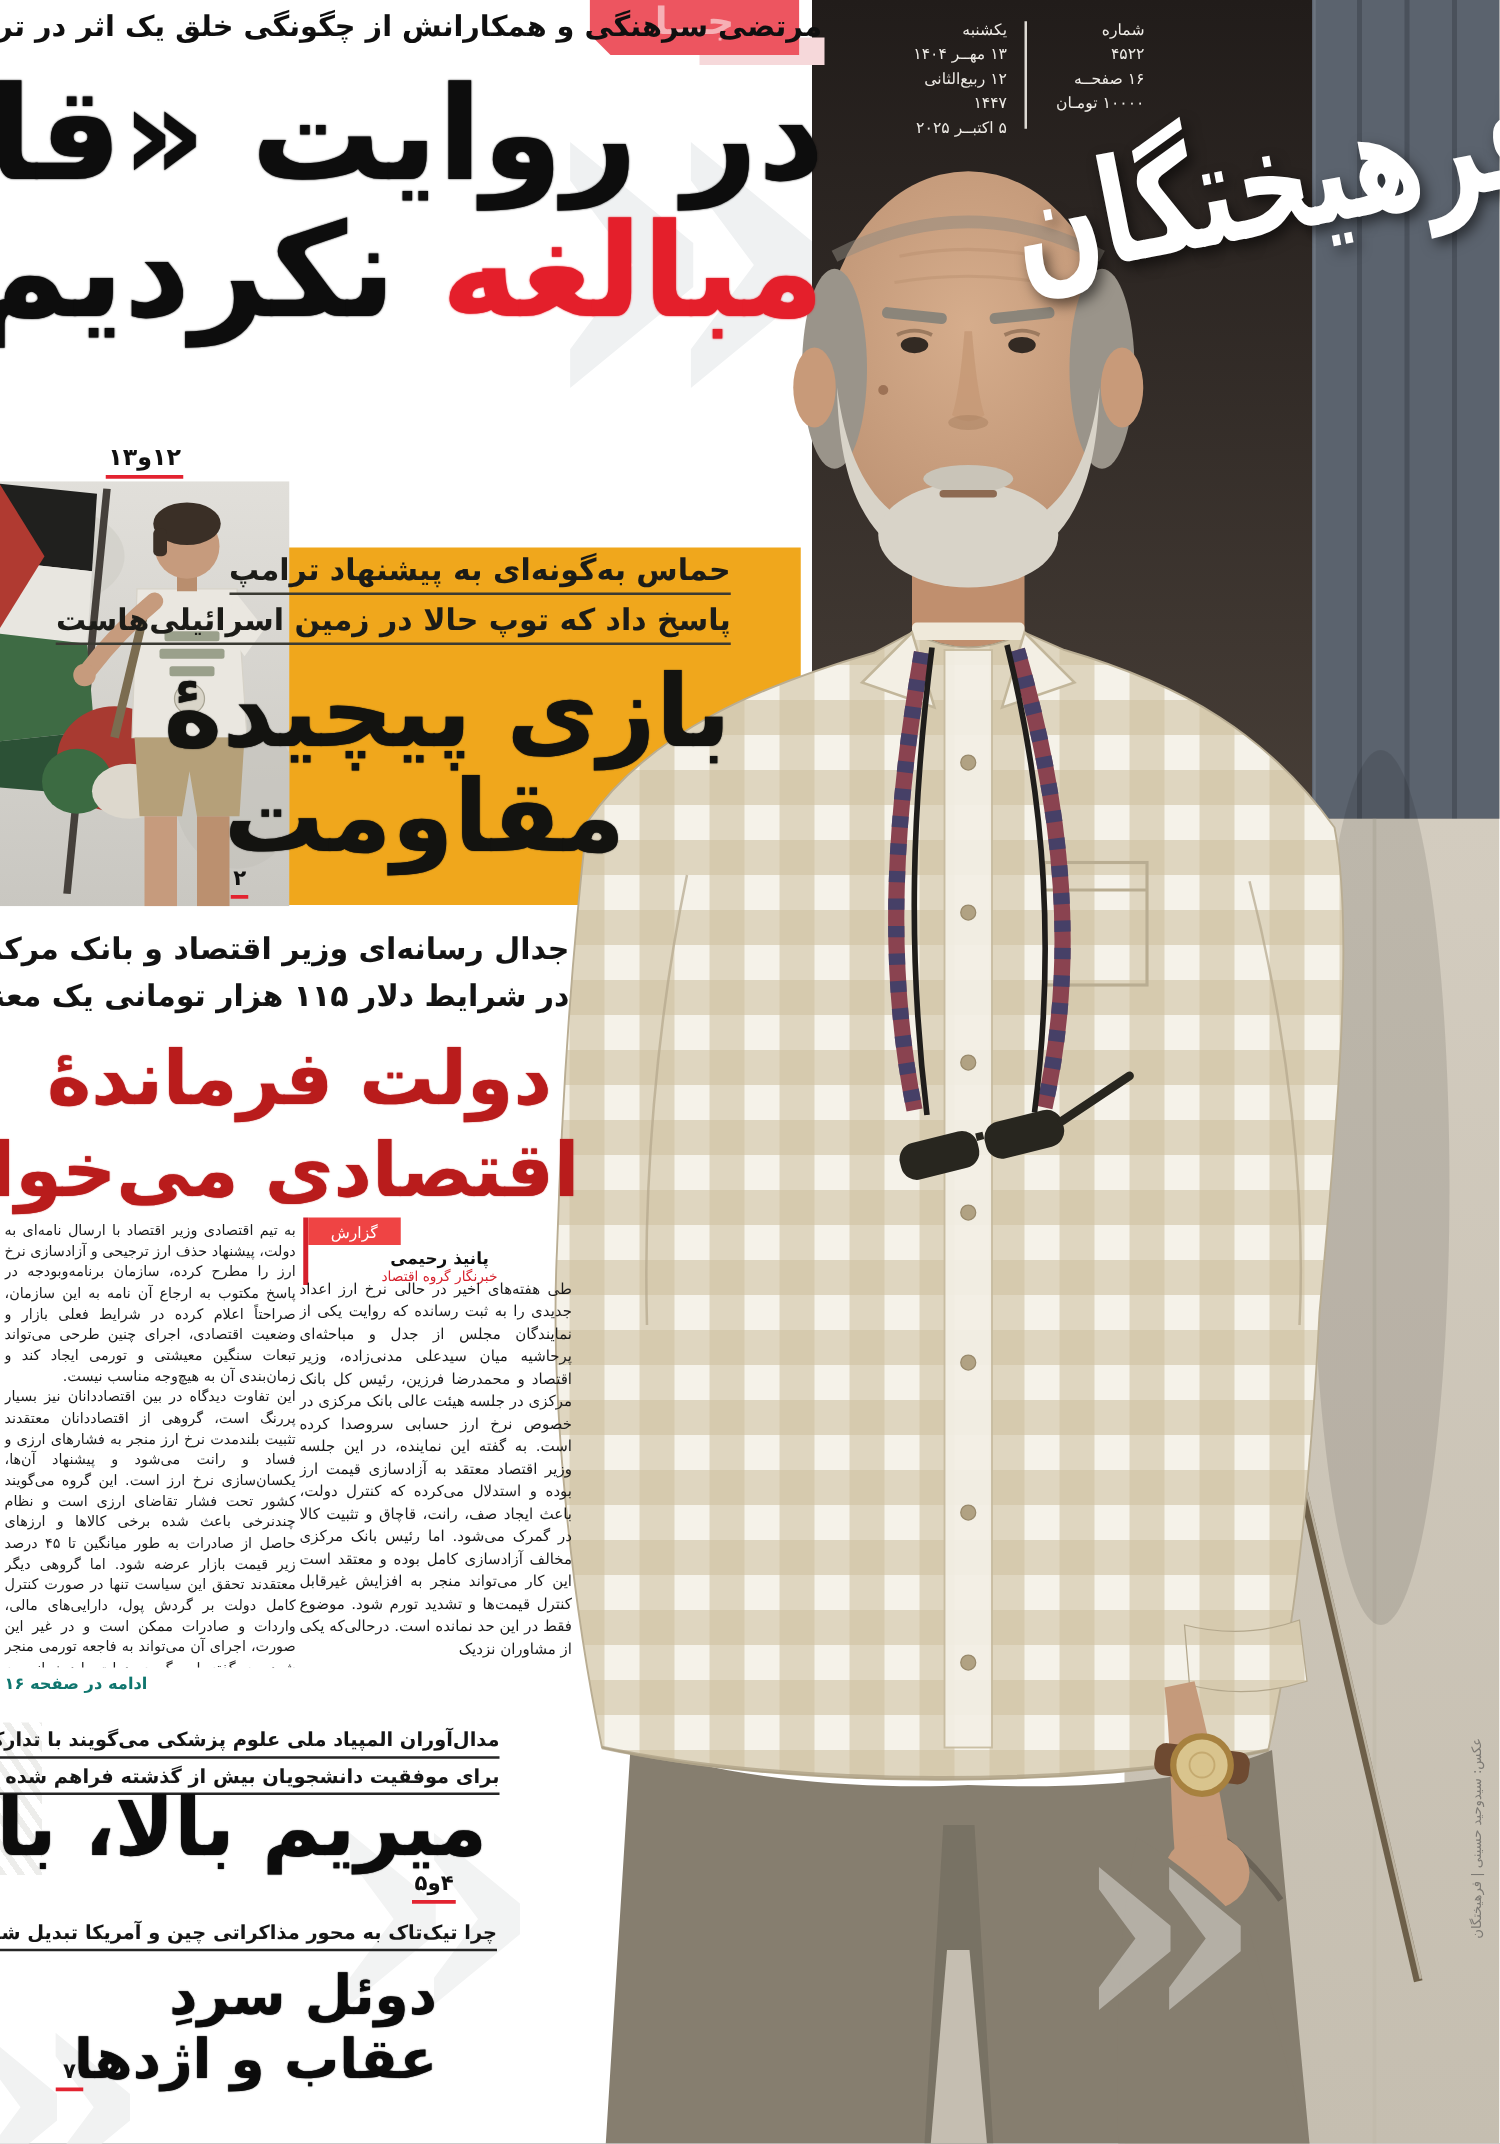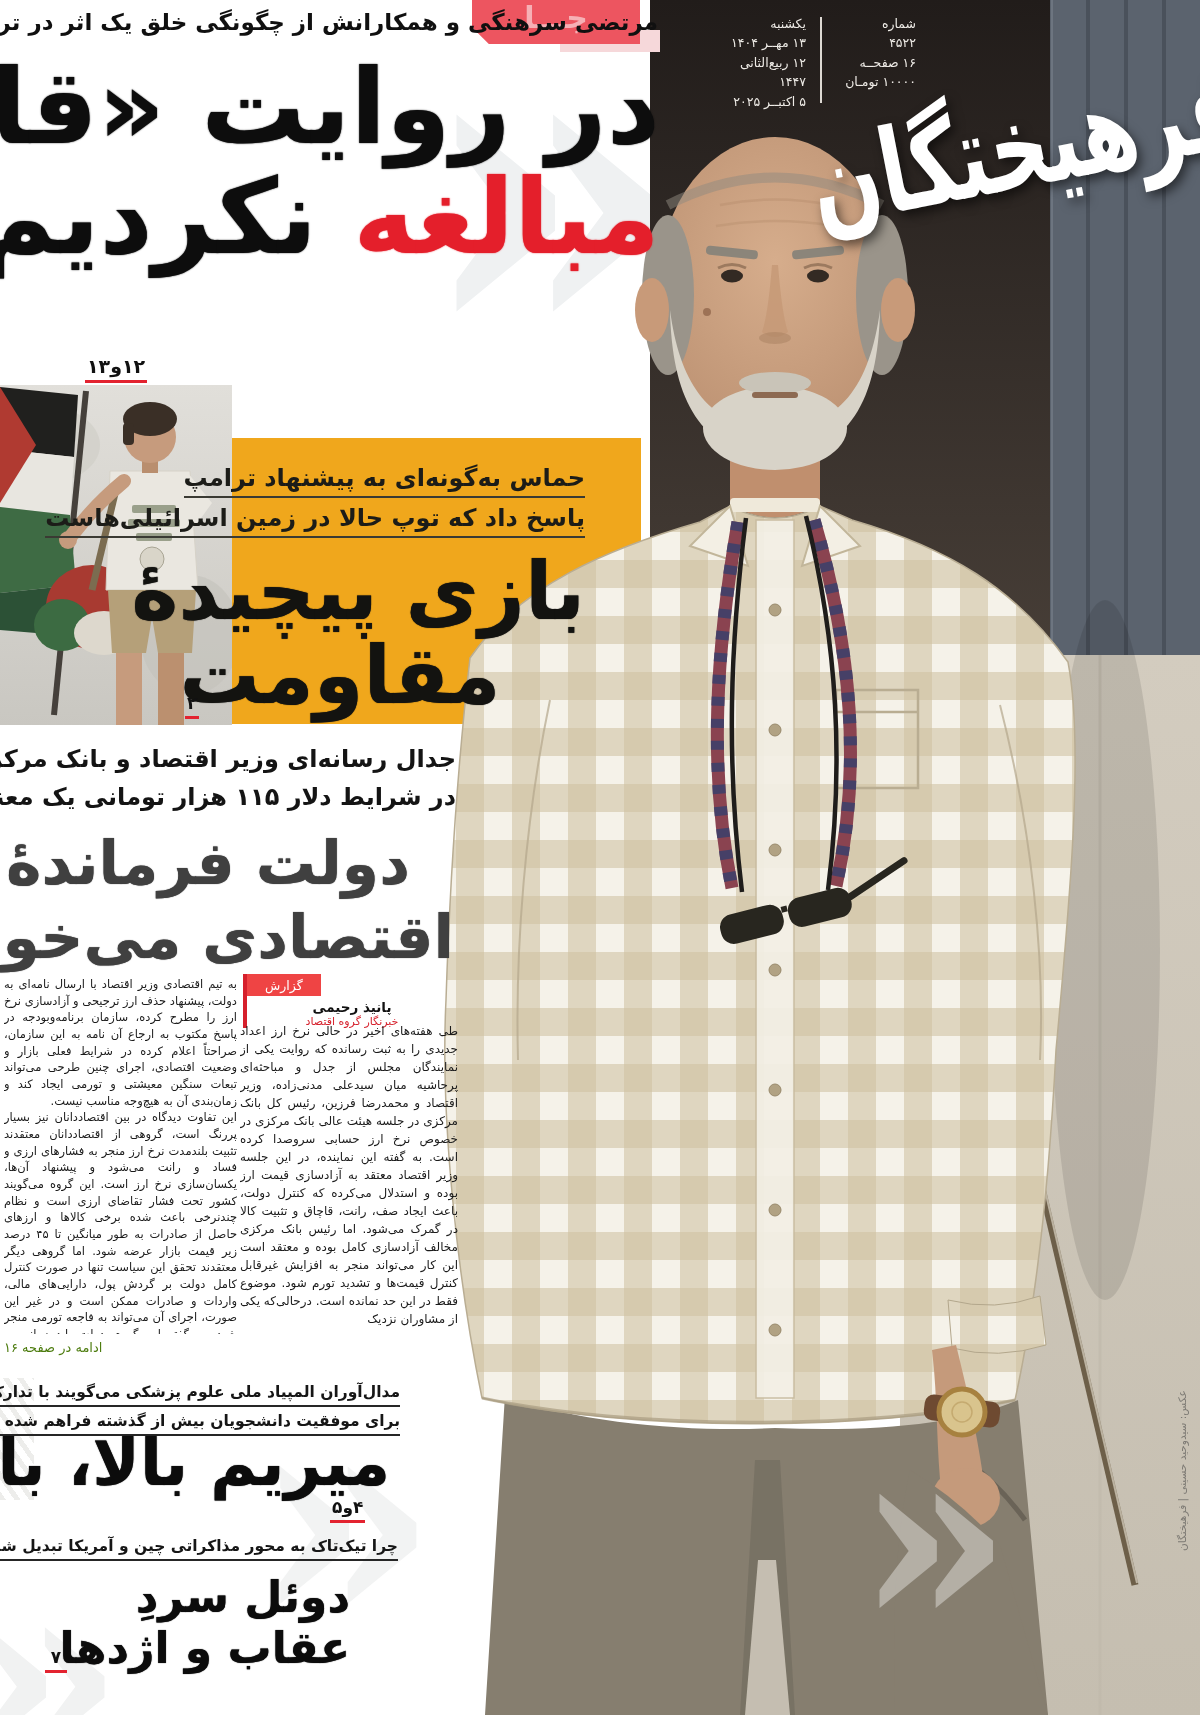--- a/index.html
+++ b/index.html
@@ -54,48 +54,48 @@
   
   .pref{position:absolute; z-index:5; font-size:17px; font-weight:bold; color:#111;
     border-bottom:3.5px solid #e32330; padding:0 2px 2px; line-height:1.15; white-space:nowrap;}
   .pref-lead{left:85px; top:356px; font-size:19px;}
   .pref-res{left:185px; top:694px;}
   .pref-oly{left:330px; top:1498px;}
   .pref-tik{left:45px; top:1648px; min-width:18px; text-align:center;}
 
   
   .yellow-bg{left:85px; top:438px; width:556px; height:286px; background:#f0a71c; z-index:1;}
-  .yellow-content{left:85px; top:442px; width:556px; z-index:4; padding-top:22px;
+  .yellow-content{left:85px; top:420px; width:556px; z-index:4; padding-top:22px;
     box-sizing:border-box; padding-right:56px; padding-left:10px;}
   .yk{display:block; text-align:right; margin-bottom:6px;}
   .yk span{display:inline-block; font-size:24px; font-weight:bold; color:#1c1c18;
     border-bottom:2px solid #3a3a33; padding-bottom:4px; white-space:nowrap;}
   .yh1{font-size:80px; font-weight:bold; color:#131310; line-height:1.0; margin-top:14px;
     white-space:nowrap; text-shadow:0 0 1px currentColor;}
   .yh2{font-size:80px; font-weight:bold; color:#131310; line-height:1.0; margin-top:4px;
     text-align:center; white-space:nowrap; text-shadow:0 0 1px currentColor;}
 
   
   .eco-kickers{left:0; top:740px; width:456px; z-index:5; text-align:right;
     font-size:24px; font-weight:bold; color:#141414; line-height:1.6; white-space:nowrap;}
-  .eco-hl{left:6px; top:826px; width:448px; z-index:5; text-align:left;
-    font-size:60px; font-weight:bold; color:#404040; line-height:1.24;
+  .eco-hl{left:16px; top:826px; width:448px; z-index:5; text-align:center;
+    font-size:60px; font-weight:bold; color:#b91c1c; line-height:1.24;
     white-space:nowrap; text-shadow:0 0 1px currentColor;}
   .byline{left:243px; top:974px; width:214px; z-index:5; border-left:4px solid #d6202c;
     box-sizing:border-box; min-height:44px;}
   .byline .tab-row{text-align:left;}
   .byline .tab{display:inline-block; background:#ef4444; color:#fff; font-size:12.5px;
     font-weight:normal; padding:4px 18px 3px;}
   .byline .name{text-align:center; font-size:13.5px; font-weight:bold; color:#111; margin-top:3px;}
   .byline .role{text-align:center; font-size:11px; font-weight:normal; color:#d6202c;}
   .col{z-index:5; text-align:justify; color:#1b1b1b; overflow:hidden; direction:rtl;}
   .col p{margin:0;}
   .col-right{left:240px; top:1022px; width:218px; height:352px; font-size:12px; line-height:1.5;}
   .col-left{left:4px; top:976px; width:233px; height:358px; font-size:11.5px; line-height:1.45;}
-  .continuation{left:4px; top:1340px; z-index:5; font-size:13px; font-weight:normal; color:#4d7c0f;}
+  .continuation{left:4px; top:1340px; z-index:5; font-size:13px; font-weight:bold; color:#0f766e;}
 
   
   .oly-kickers{left:0; top:1382px; width:400px; z-index:5; text-align:center;}
   .oly-kickers span{display:inline-block; font-size:15.5px; font-weight:bold; color:#161616;
     border-bottom:2px solid #262626; padding-bottom:4px; margin-bottom:4px; white-space:nowrap;}
   .oly-hl{left:0; top:1428px; width:390px; z-index:5; text-align:center; font-size:64px;
     font-weight:bold; color:#0c0c0c; line-height:1.1; white-space:nowrap;
     text-shadow:0 0 1px currentColor;}
 
   

